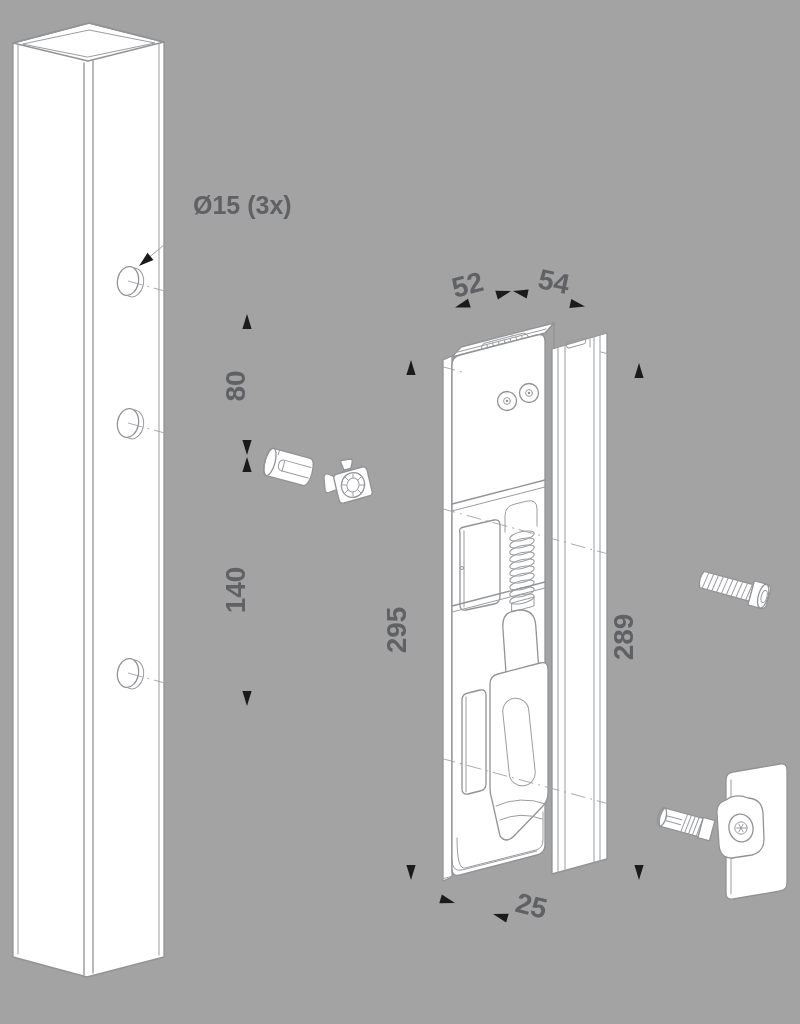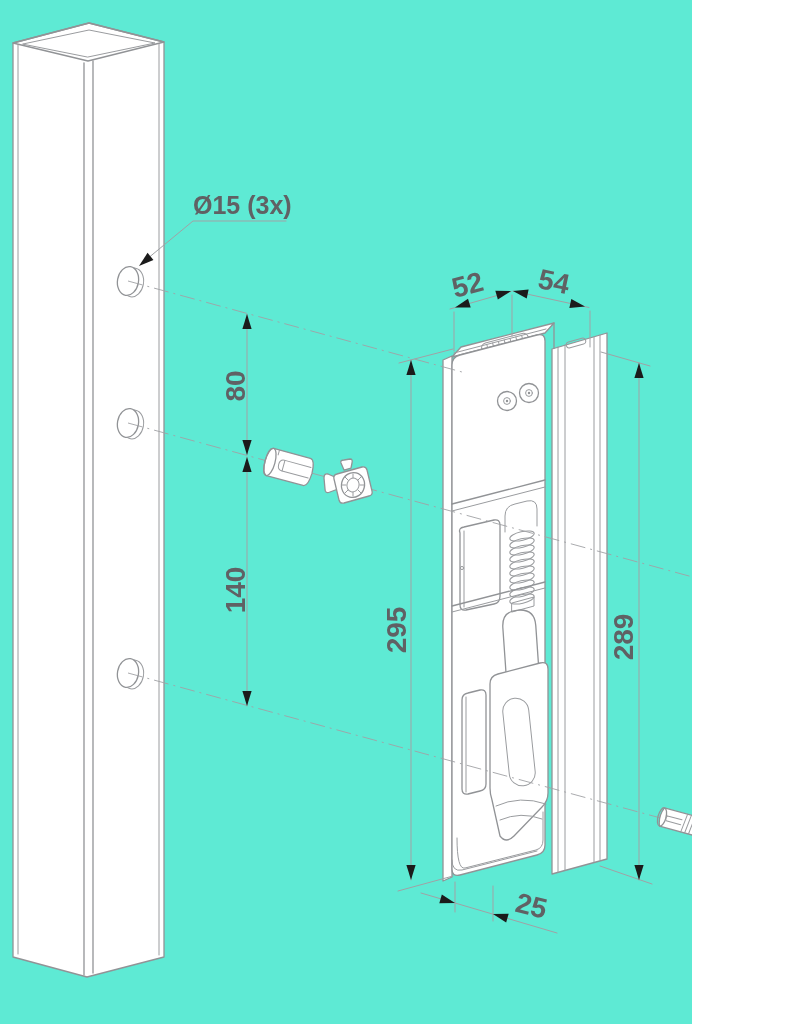--- a/index.html
+++ b/index.html
@@ -1,16 +1,16 @@
 <!DOCTYPE html>
 <html><head>
 <meta charset="utf-8">
 <style>
   html,body{margin:0;padding:0;background:#ffffff;}
-  .stage{width:692px;height:1024px;position:relative;background:#5eead4;overflow:hidden;}
+  .stage{width:800px;height:1024px;position:relative;background:#a3a3a3;overflow:hidden;}
   svg{display:block;}
   .part{fill:none;stroke:#919396;stroke-width:1.3;stroke-linecap:round;stroke-linejoin:round;}
   .partfill{fill:#ffffff;stroke:#919396;stroke-width:1.3;stroke-linecap:round;stroke-linejoin:round;}
   .detail{fill:none;stroke:#9a9c9f;stroke-width:1;stroke-linecap:round;stroke-linejoin:round;}
   .dim{fill:none;stroke:#a0a2a5;stroke-width:1;stroke-linecap:round;}
   .cline{fill:none;stroke:#a0a2a5;stroke-width:0.9;stroke-dasharray:15 5 2 5;}
   .arr{fill:#1b1b1b;stroke:none;}
   .dimtext{font-family:"Liberation Sans",sans-serif;font-size:28px;font-weight:700;fill:#606164;text-anchor:middle;}
   .callouttext{font-family:"Liberation Sans",sans-serif;font-size:25px;font-weight:700;fill:#606164;text-anchor:start;}
 </style>

